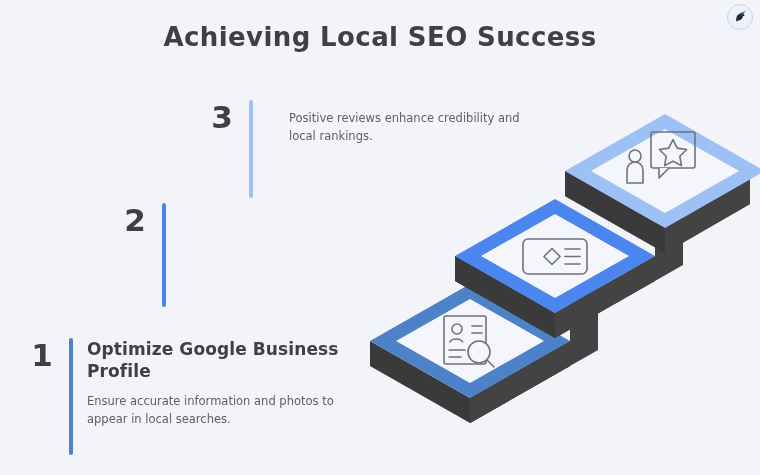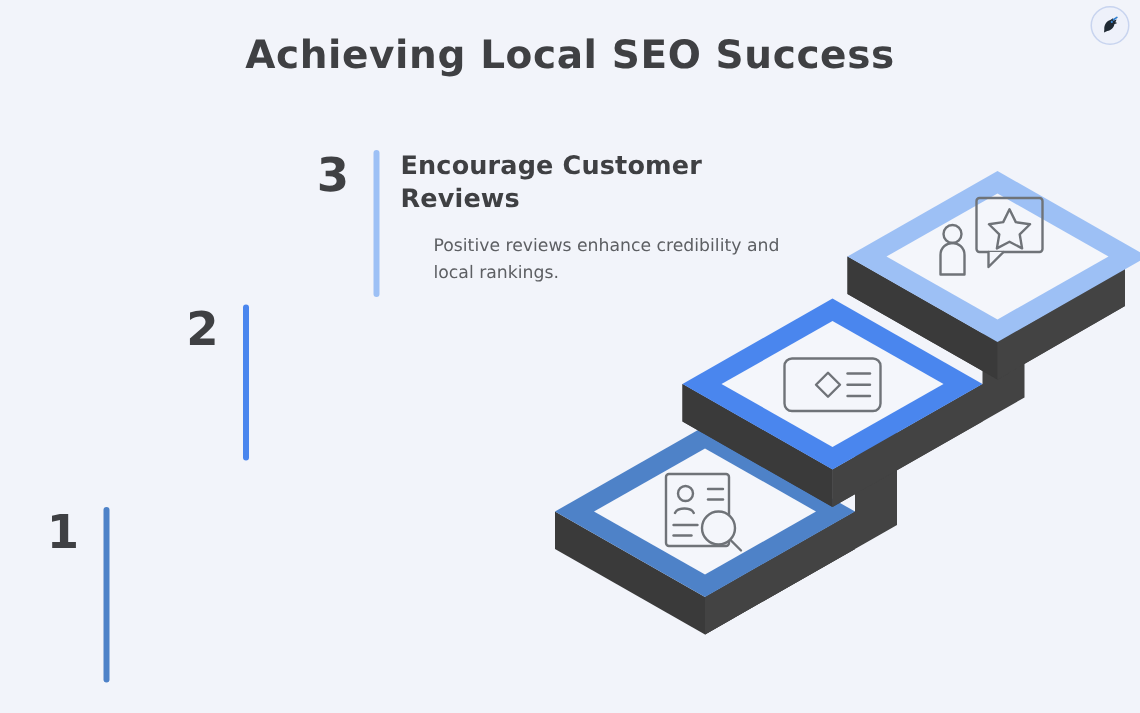--- a/index.html
+++ b/index.html
@@ -117,39 +117,42 @@
   </svg>
 </div>
 
 <div class="page-title">Achieving Local SEO Success</div>
 
 <div class="step" id="step-3">
   <div class="step-row">
     <div class="step-number">3</div>
     <div class="accent-bar" style="background:#9dc0f5"></div>
     <div class="step-body">
-      <div class="step-heading">Encourage Customer Reviews</div>
       <div class="step-desc">Positive reviews enhance credibility and local rankings.</div>
     </div>
   </div>
 </div>
 
 <div class="step" id="step-2">
   <div class="step-row">
     <div class="step-number">2</div>
     <div class="accent-bar" style="background:#4a86ee"></div>
     <div class="step-body">
     </div>
   </div>
 </div>
 
 <div class="step" id="step-1">
   <div class="step-row">
     <div class="step-number">1</div>
     <div class="accent-bar" style="background:#4e82c8"></div>
+    <div class="step-body">
+      <div class="step-heading">Optimize Google Business Profile</div>
+      <div class="step-desc">Ensure accurate information and photos to appear in local searches.</div>
+    </div>
   </div>
 </div>
 
 <div class="stairs">
 <svg width="400" height="387" viewBox="0 0 400 387">
 
   <g>
 
     <path d="M10 253 L110 310 L110 335 L10 278 Z" fill="#3a3a3a"></path>
     <path d="M110 310 L210 253 L210 278 L110 335 Z" fill="#434343"></path>

